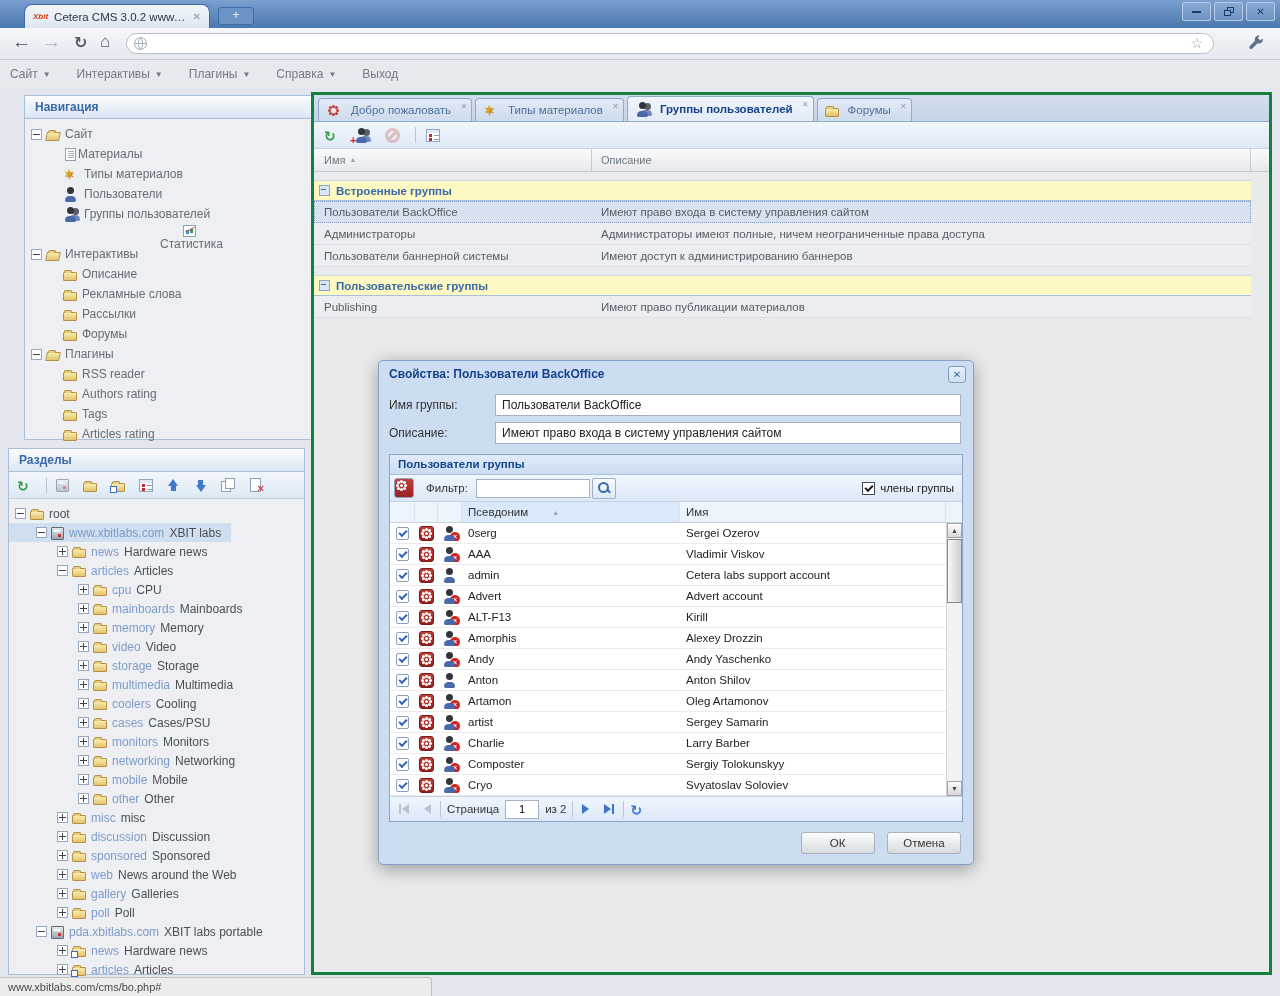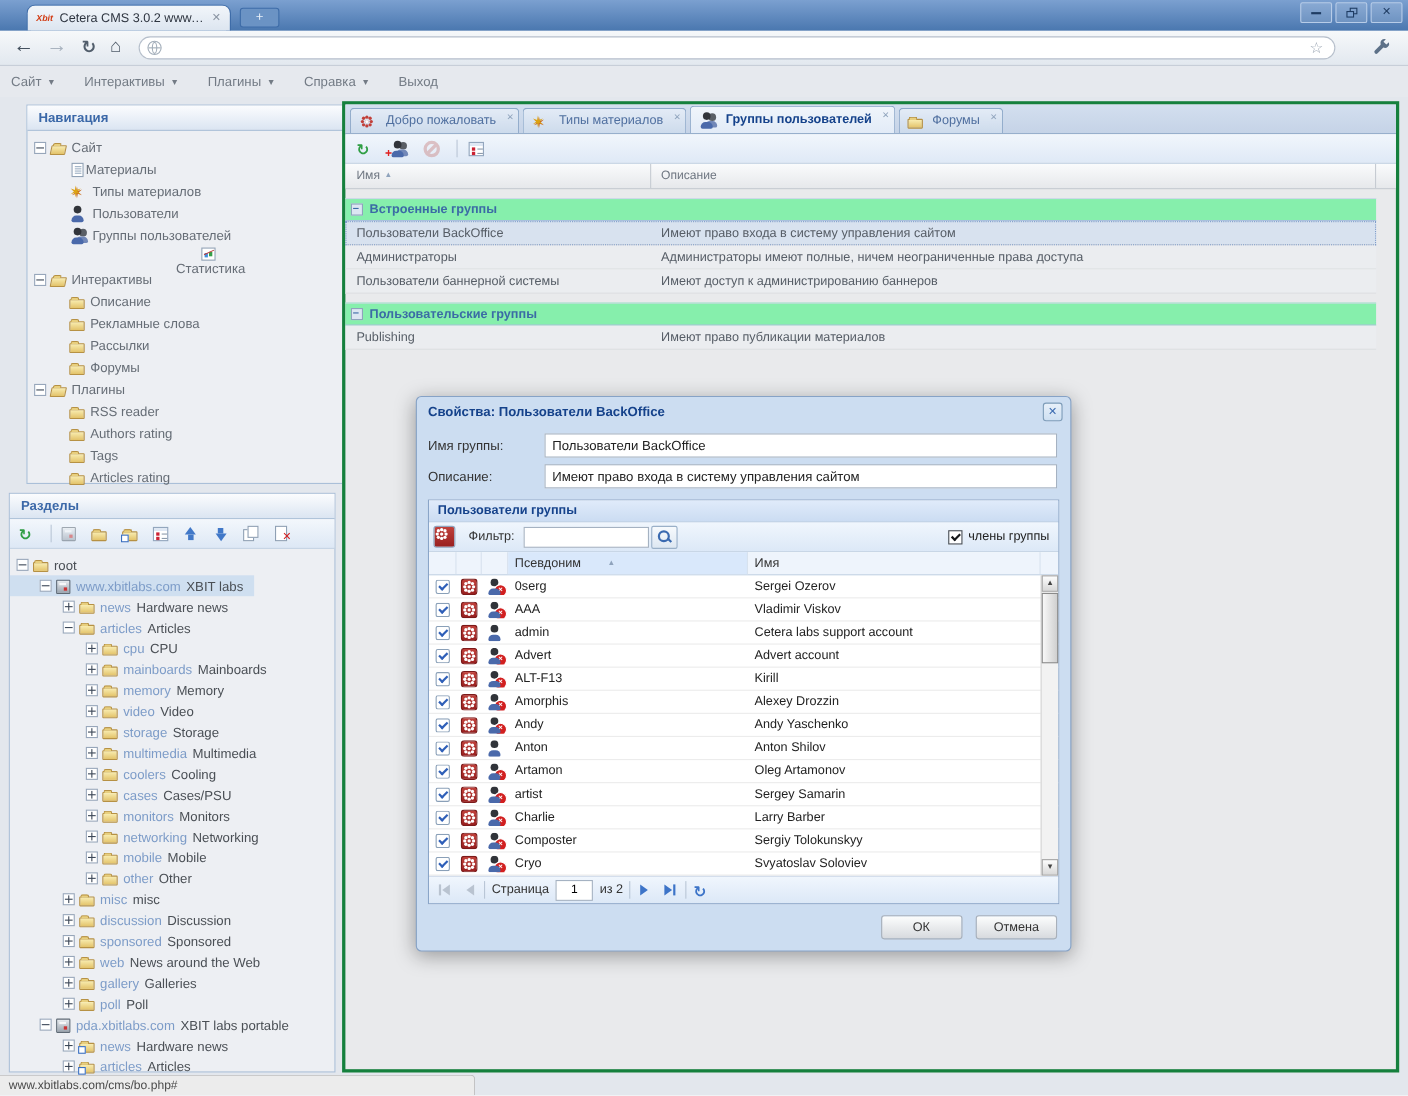--- a/index.html
+++ b/index.html
@@ -110,21 +110,21 @@
   .tab{height:23px;border:1px solid #8ea9c9;border-bottom:none;border-radius:4px 4px 0 0;background:linear-gradient(#e3ebf6,#cddbec);display:flex;align-items:center;gap:4px;padding:0 20px 0 7px;font-size:11.5px;color:#4f6f9f;position:relative;box-sizing:border-box;}
   .tab.active{background:linear-gradient(#f0f5fb,#e2ebf7);color:#15428b;font-weight:bold;height:25px;}
   .tabx{position:absolute;right:4px;top:3px;font-size:8px;color:#8fa3bc;}
   #main-toolbar{height:27px;background:linear-gradient(#f1f6fc,#dfe9f6);border-bottom:1px solid #c3d2e4;display:flex;align-items:center;gap:10px;padding-left:10px;box-sizing:border-box;}
   #main-thead{height:23px;background:linear-gradient(#fafbfc,#e6e8eb);border-bottom:1px solid #c6cbd2;position:relative;font-size:11px;color:#6e7681;box-sizing:border-box;}
   #main-thead .h1{position:absolute;left:10px;top:5px;}
   #main-thead .h2{position:absolute;left:287px;top:5px;}
   #main-thead .csep{position:absolute;left:277px;top:0;width:1px;height:22px;background:#c6cbd2;}
   #main-thead .csep2{position:absolute;right:18px;top:0;width:1px;height:22px;background:#c6cbd2;}
   #main-body{padding-top:8px;}
-  .gband{height:21px;margin-right:18px;background:#86efac;border-top:1px solid #cdd9e8;border-bottom:1px solid #a9c0dc;display:flex;align-items:center;gap:6px;padding-left:5px;color:#3b6ba5;font-weight:bold;font-size:11.5px;box-sizing:border-box;}
+  .gband{height:21px;margin-right:18px;background:#fef9c3;border-top:1px solid #cdd9e8;border-bottom:1px solid #a9c0dc;display:flex;align-items:center;gap:6px;padding-left:5px;color:#3b6ba5;font-weight:bold;font-size:11.5px;box-sizing:border-box;}
   .gcollapse{width:9px;height:9px;border:1px solid #8fa3bc;background:#dce6f2;position:relative;flex:none;}
   .gcollapse::before{content:'';position:absolute;left:1px;top:3px;width:5px;height:1px;background:#3b6ba5;}
   .grow{height:22px;margin-right:18px;display:grid;grid-template-columns:277px 1fr;align-items:center;border-bottom:1px solid #dddfe2;background:#ebedf0;font-size:11.5px;color:#565d66;box-sizing:border-box;}
   .grow > div{padding-left:10px;white-space:nowrap;overflow:hidden;}
   .grow.sel{background:#d8e2ef;outline:1px dotted #7e9cc9;outline-offset:-1px;}
   .gspacer{height:8px;}
 
   
   #dialog{position:absolute;left:378px;top:360px;width:596px;background:#ccddf1;border:1px solid #86a2c6;border-radius:5px;box-shadow:0 4px 18px rgba(0,0,0,.35);box-sizing:border-box;padding-bottom:8px;}
   #dlg-title{height:26px;padding:6px 10px 0;font-size:12px;font-weight:bold;color:#15428b;box-sizing:border-box;}

